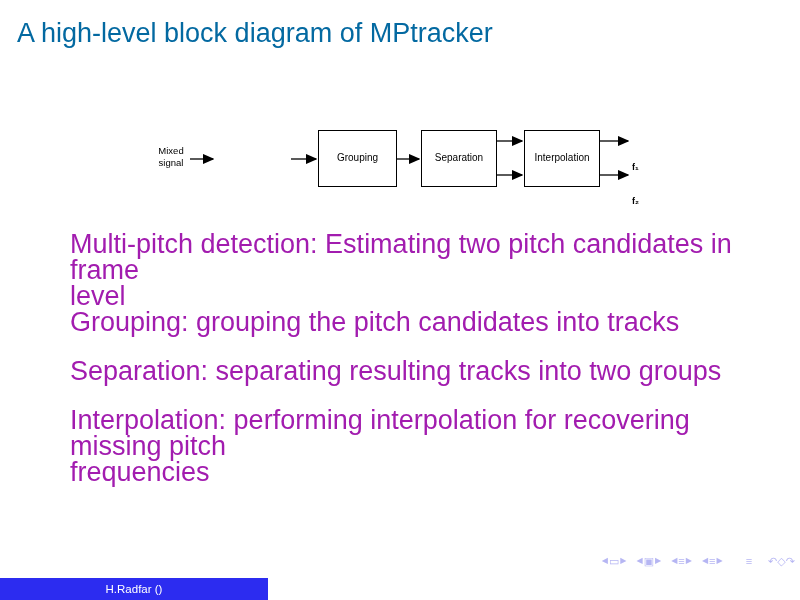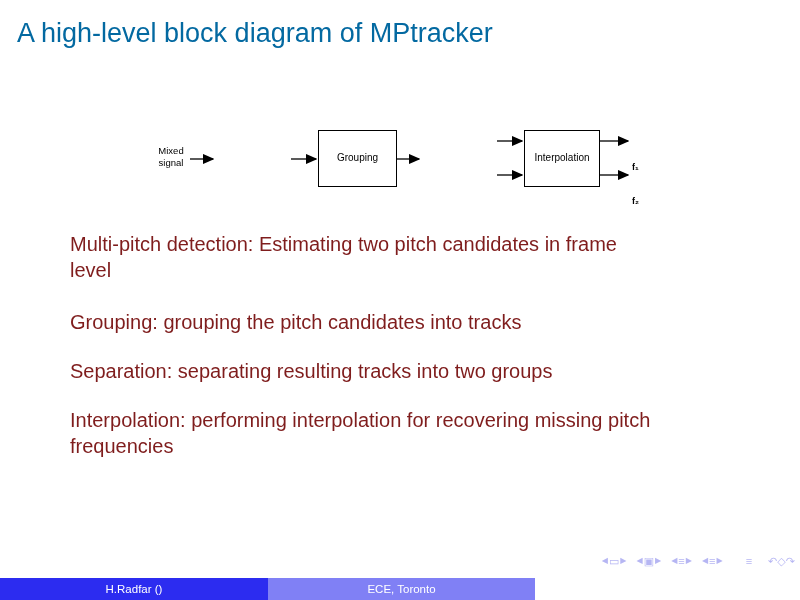--- a/index.html
+++ b/index.html
@@ -28,21 +28,21 @@
   .dlabel-in{
     position:absolute;left:0px;top:25px;width:42px;text-align:center;
     font-size:9.5px;color:#000;line-height:1.25;white-space:pre-line;
   }
   .dout{position:absolute;font-size:9px;font-weight:bold;color:#000;margin-top:28px;}
   .dout.o0{left:482px;top:14px;}
   .dout.o1{left:482px;top:48px;}
   
   .para{
     position:absolute;left:70px;width:710px;
-    font-size:20px;color:#7f1d1d;line-height:26px;white-space:pre-line;
+    font-size:27px;color:#a21caf;line-height:26px;white-space:pre-line;
   }
   .para.p0{top:231px;}
   .para.p1{top:309px;}
   .para.p2{top:358px;}
   .para.p3{top:407px;}
   
   .navbar{
     position:absolute;right:5px;top:551px;height:20px;
     display:flex;align-items:center;color:#b6b6f3;font-size:11px;
   }
@@ -80,20 +80,21 @@
     <line x1="141" y1="39" x2="166" y2="39" stroke="#000" stroke-width="1.3" marker-end="url(#ah)"></line>
     <line x1="243" y1="39" x2="269" y2="39" stroke="#000" stroke-width="1.3" marker-end="url(#ah)"></line>
     <line x1="347" y1="21" x2="372" y2="21" stroke="#000" stroke-width="1.3" marker-end="url(#ah)"></line>
     <line x1="347" y1="55" x2="372" y2="55" stroke="#000" stroke-width="1.3" marker-end="url(#ah)"></line>
     <line x1="450" y1="21" x2="478" y2="21" stroke="#000" stroke-width="1.3" marker-end="url(#ah)"></line>
     <line x1="450" y1="55" x2="478" y2="55" stroke="#000" stroke-width="1.3" marker-end="url(#ah)"></line>
   </svg>
   <div class="dlabel-in">Mixed
 signal</div>
   <div class="dbox b1">Grouping</div>
+  <div class="dbox b2">Separation</div>
   <div class="dbox b3">Interpolation</div>
   <div class="dout o0">f₁</div>
   <div class="dout o1">f₂</div>
 </div>
 
 <div class="para p0">Multi-pitch detection: Estimating two pitch candidates in frame
 level</div>
 <div class="para p1">Grouping: grouping the pitch candidates into tracks</div>
 <div class="para p2">Separation: separating resulting tracks into two groups</div>
 <div class="para p3">Interpolation: performing interpolation for recovering missing pitch
@@ -115,16 +116,13 @@
   <span class="nicon biggap">≡</span>
   <span class="nicon medgap">↶</span>
   <span class="nicon">◇</span>
   <span class="nicon">↷</span>
 </div>
 
 <div class="footer">
   <div class="fseg author">
     <span>H.Radfar ()</span>
   </div>
-  <div class="fseg inst">
-    <span>ECE, Toronto</span>
-  </div>
 </div>
 
 </body></html>

